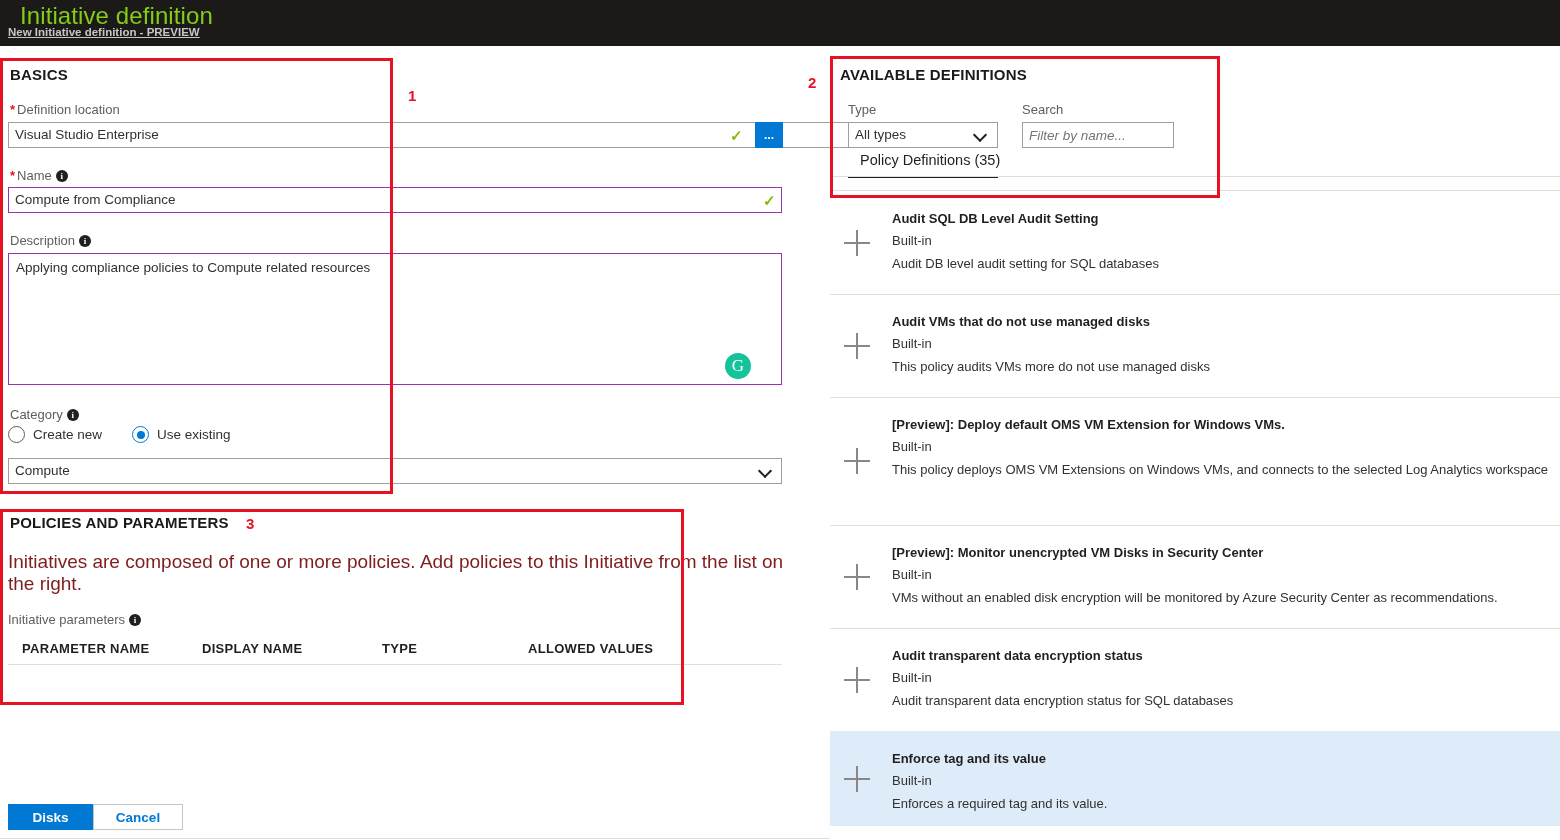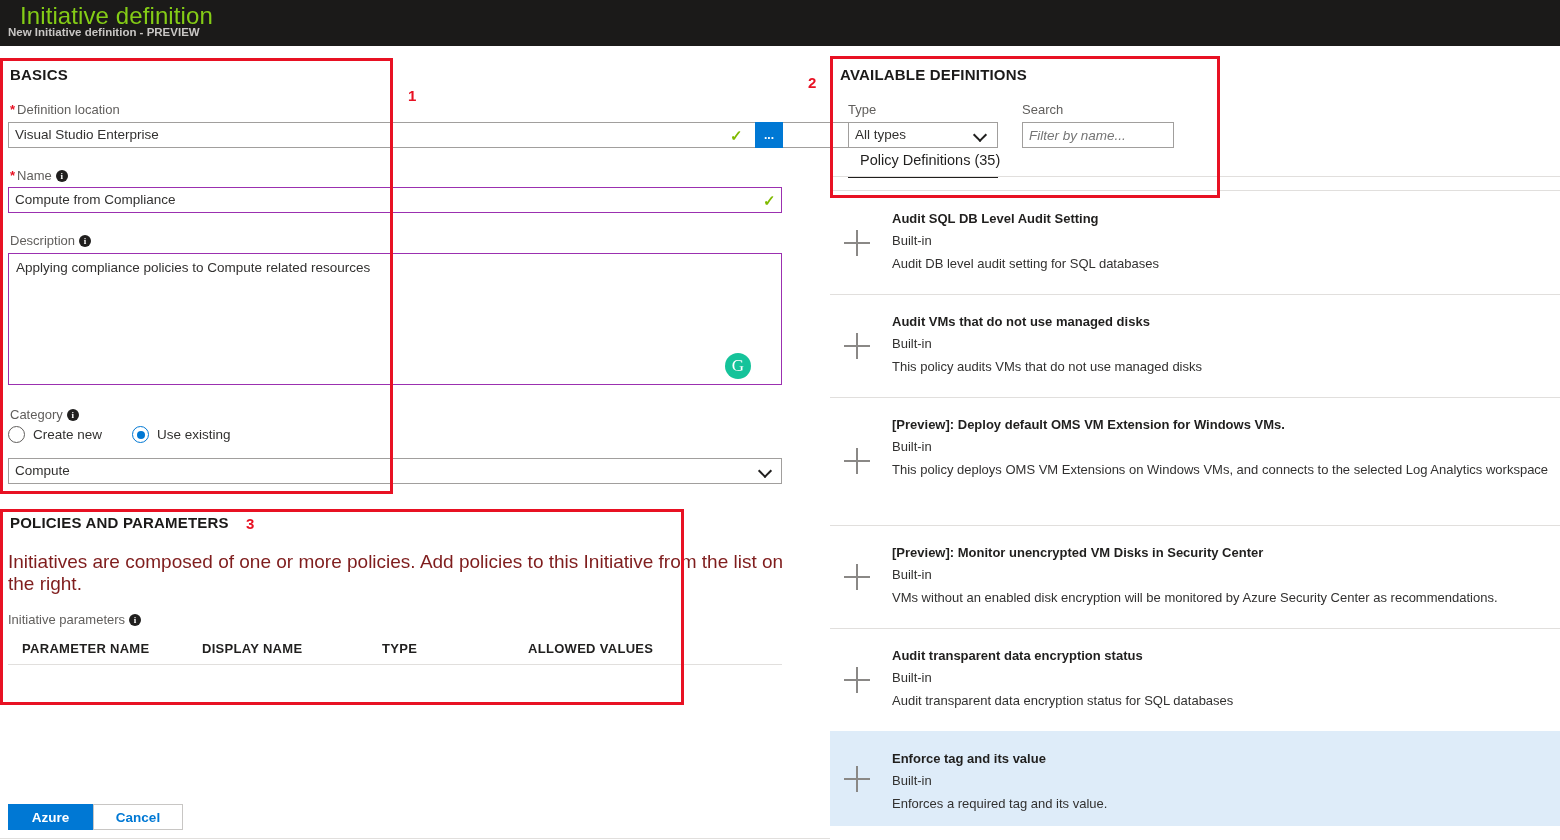--- a/index.html
+++ b/index.html
@@ -20,21 +20,21 @@
     background: #1b1a19;
     color: #ffffff;
   }
   .topbar-title {
     position: absolute; left: 20px; top: 2px;
     font-size: 24px; font-weight: 300; color: #84cc16;
     letter-spacing: .1px;
   }
   .topbar-sub {
     position: absolute; left: 8px; top: 26px;
-    font-size: 11.5px; font-weight: bold; color: #c8c6c4;
+    font-size: 11.5px; font-weight: bold; color: #c8c6c4; text-decoration: underline;
   }
 
   
   .left-pane { position: absolute; left: 0; top: 46px; width: 800px; height: 746px; background:#fff; }
 
   .section-title {
     font-size: 15px; font-weight: bold; color: #1b1a19;
     letter-spacing: .2px;
   }
 
@@ -227,21 +227,21 @@
       <span>Initiative parameters</span><span class="info-icon">i</span>
     </div>
 
     <div class="param-head" style="left:22px; top:595px;">PARAMETER NAME</div>
     <div class="param-head" style="left:202px; top:595px;">DISPLAY NAME</div>
     <div class="param-head" style="left:382px; top:595px;">TYPE</div>
     <div class="param-head" style="left:528px; top:595px;">ALLOWED VALUES</div>
     <div class="hr-light" style="left:8px; top:618px; width:774px;"></div>
 
     <div class="footer-line"></div>
-    <button class="btn-save" style="top:758px;">Azure</button>
+    <button class="btn-save" style="top:758px;">Disks</button>
     <button class="btn-cancel" style="top:758px;">Cancel</button>
   </div>
 
   <div class="right-pane">
 
     <div class="section-title" style="position:absolute; left:10px; top:20px;">AVAILABLE DEFINITIONS</div>
 
     <div class="small-label" style="position:absolute; left:18px; top:56px;">Type</div>
     <div class="selectfield" style="left:18px; top:76px; width:150px;">
       <span>All types</span>
@@ -261,21 +261,21 @@
           <div class="plus" style="top: 39px;"></div>
           <div class="p-title" style="top: 20px;">Audit SQL DB Level Audit Setting</div>
           <div class="p-origin" style="top: 42px;">Built-in</div>
           <div class="p-desc" style="top: 64px;">Audit DB level audit setting for SQL databases</div>
         </div>
         <div class="p-sep" style="top: 248px;"></div>
         <div class="plist-item" style="top: 248px; height: 103px;">
           <div class="plus" style="top: 39px;"></div>
           <div class="p-title" style="top: 20px;">Audit VMs that do not use managed disks</div>
           <div class="p-origin" style="top: 42px;">Built-in</div>
-          <div class="p-desc" style="top: 64px;">This policy audits VMs that do not use managed disks</div>
+          <div class="p-desc" style="top: 64px;">This policy audits VMs more do not use managed disks</div>
         </div>
         <div class="p-sep" style="top: 351px;"></div>
         <div class="plist-item" style="top: 351px; height: 128px;">
           <div class="plus" style="top: 51px;"></div>
           <div class="p-title" style="top: 20px;">[Preview]: Deploy default OMS VM Extension for Windows VMs.</div>
           <div class="p-origin" style="top: 42px;">Built-in</div>
           <div class="p-desc" style="top: 64px;">This policy deploys OMS VM Extensions on Windows VMs, and connects to the selected Log Analytics workspace</div>
         </div>
         <div class="p-sep" style="top: 479px;"></div>
         <div class="plist-item" style="top: 479px; height: 103px;">

